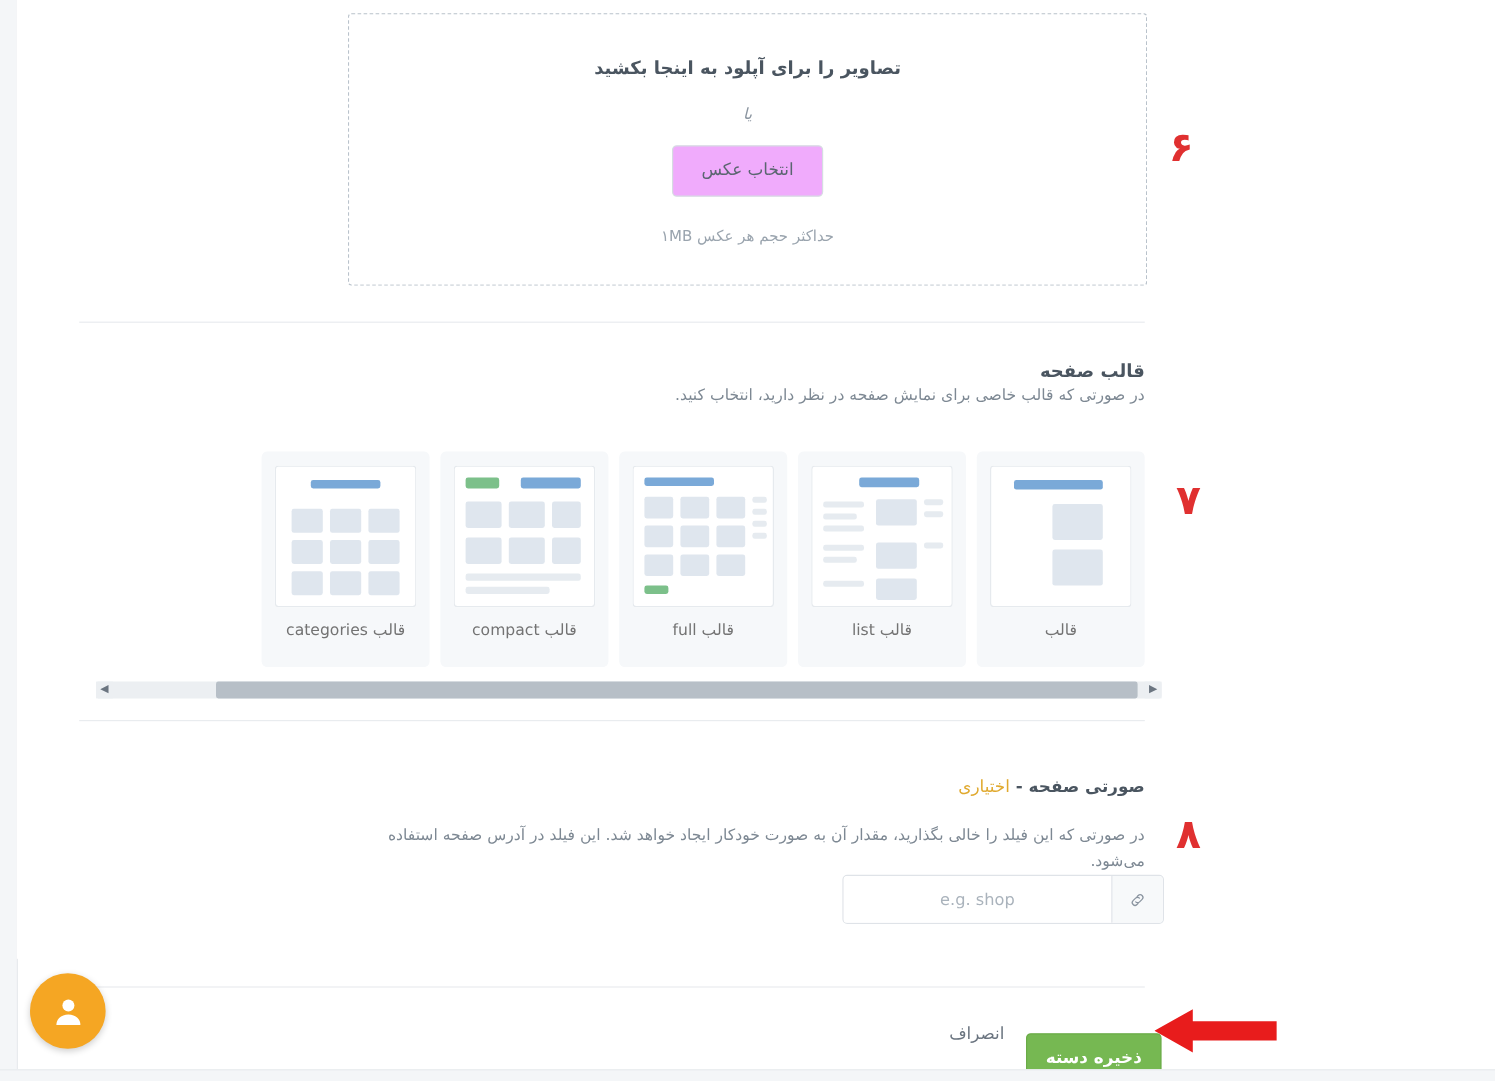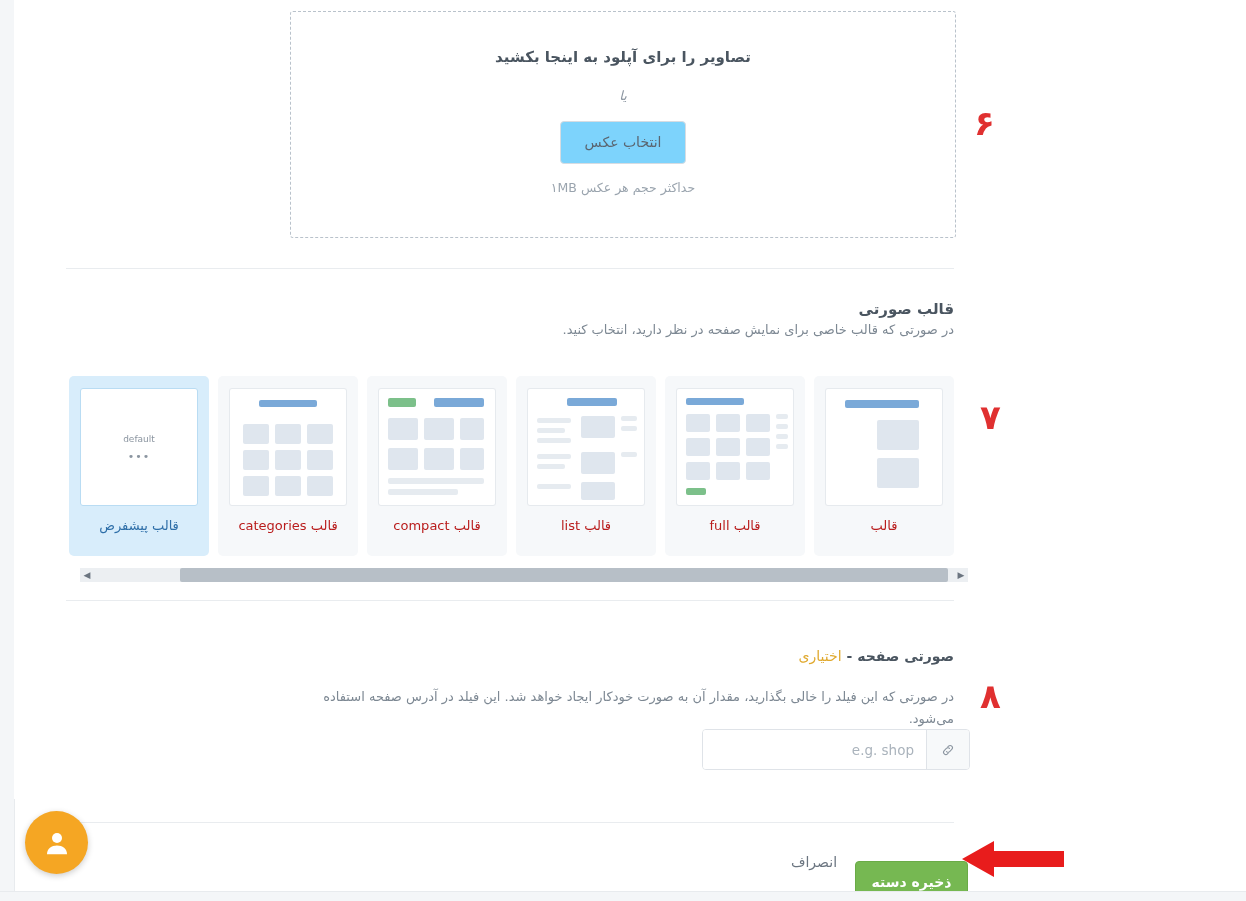--- a/index.html
+++ b/index.html
@@ -29,28 +29,28 @@
     background:#fff;
   }
   .dz-title{
     margin-top:36px;
     font-size:15px;color:#4a5560;font-weight:600;
   }
   .dz-or{
     margin-top:22px;font-size:13px;color:#8b95a0;font-style:italic;
   }
   .dz-btn{
-    margin:18px auto 16px;
+    margin:18px auto 0;
     width:124px;height:41px;line-height:41px;
     border:1px solid #d6dce2;border-radius:4px;
-    font-size:14px;color:#5a6570;background:#7dd3fc;
+    font-size:14px;color:#5a6570;background:#f0abfc;
     cursor:pointer;
   }
   .dz-hint{
-    font-size:12.5px;color:#9aa4ae;
+    margin-top:25px;font-size:12.5px;color:#9aa4ae;
   }
   
   .divider{
     position:absolute;left:52px;width:888px;height:1px;background:#e9ecef;
   }
   
   .sec-title{
     position:absolute;font-size:15px;color:#4a5560;font-weight:700;text-align:right;
   }
   .sec-sub{
@@ -70,21 +70,21 @@
     cursor:pointer;
   }
   .tpl-card.selected{background:#d8edfb;}
   .tpl-thumb{
     margin-top:12px;width:118px;height:118px;background:#fff;border-radius:3px;
     position:relative;overflow:hidden;
     box-shadow:0 0 0 1px #e6eaee inset;
   }
   .tpl-card.selected .tpl-thumb{box-shadow:0 0 0 1px #b9dcf3 inset;}
   .tpl-label{
-    margin-top:12px;font-size:13px;color:#b91c1c;direction:rtl;
+    margin-top:12px;font-size:13px;color:#737373;direction:rtl;
   }
   .tpl-card.selected .tpl-label{color:#2d6ea8;}
   
   .mk{position:absolute;background:#dfe6ee;border-radius:2px;}
   .mk.blue{background:#7aa9d8;}
   .mk.green{background:#7cc08a;}
   .mk.line{background:#e6ebf0;}
   .default-txt{
     position:absolute;left:0;right:0;top:46px;text-align:center;
     font-size:9px;color:#8b95a0;
@@ -123,21 +123,21 @@
     position:absolute;left:688px;top:729px;width:266px;height:39px;
     display:flex;flex-direction:row;
     border:1px solid #dfe3e8;border-radius:4px;overflow:hidden;background:#fff;
   }
   .addr-icon-box{
     width:42px;height:39px;background:#f7f9fa;border-left:1px solid #dfe3e8;
     display:flex;align-items:center;justify-content:center;color:#8b95a0;font-size:14px;
   }
   .addr-input{
     flex:1;border:0;outline:none;height:39px;padding:0 12px;
-    font-family:inherit;font-size:13.5px;color:#5a6570;text-align:right;direction:ltr;
+    font-family:inherit;font-size:13.5px;color:#5a6570;text-align:center;direction:ltr;
     background:#fff;
   }
   .addr-input::placeholder{color:#aab3bc;}
   
   .btn-save{
     position:absolute;left:841px;top:862px;width:113px;height:41px;
     background:#76b852;border:1px solid #6aab47;border-radius:4px;
     color:#fff;font-size:14px;font-weight:700;
     display:flex;align-items:center;justify-content:center;cursor:pointer;
     box-sizing:border-box;
@@ -179,33 +179,26 @@
 
   <div class="dropzone">
     <div class="dz-title">تصاویر را برای آپلود به اینجا بکشید</div>
     <div class="dz-or">یا</div>
     <div class="dz-btn">انتخاب عکس</div>
     <div class="dz-hint">حداکثر حجم هر عکس ۱MB</div>
   </div>
 
   <div class="divider" style="top:268px"></div>
 
-  <div class="sec-title" style="right:292px;top:300px;width:666px;">قالب صورتی</div>
+  <div class="sec-title" style="right:292px;top:300px;width:666px;">قالب صفحه</div>
   <div class="sec-sub" style="right:292px;top:322px;width:666px;">در صورتی که قالب خاصی برای نمایش صفحه در نظر دارید، انتخاب کنید.</div>
 
   <div class="tpl-strip">
     <div class="tpl-row">
 
-      <div class="tpl-card selected">
-        <div class="tpl-thumb">
-          <div class="default-txt">default</div>
-          <div class="default-dots">•••</div>
-        </div>
-        <div class="tpl-label">قالب پیشفرض</div>
-      </div>
 
       <div class="tpl-card">
         <div class="tpl-thumb">
           <div class="mk blue" style="left:30px;top:12px;width:58px;height:7px;"></div>
           <div class="mk" style="left:14px;top:36px;width:26px;height:20px;"></div>
           <div class="mk" style="left:46px;top:36px;width:26px;height:20px;"></div>
           <div class="mk" style="left:78px;top:36px;width:26px;height:20px;"></div>
           <div class="mk" style="left:14px;top:62px;width:26px;height:20px;"></div>
           <div class="mk" style="left:46px;top:62px;width:26px;height:20px;"></div>
           <div class="mk" style="left:78px;top:62px;width:26px;height:20px;"></div>
@@ -223,39 +216,20 @@
           <div class="mk" style="left:10px;top:30px;width:30px;height:22px;"></div>
           <div class="mk" style="left:46px;top:30px;width:30px;height:22px;"></div>
           <div class="mk" style="left:82px;top:30px;width:24px;height:22px;"></div>
           <div class="mk" style="left:10px;top:60px;width:30px;height:22px;"></div>
           <div class="mk" style="left:46px;top:60px;width:30px;height:22px;"></div>
           <div class="mk" style="left:82px;top:60px;width:24px;height:22px;"></div>
           <div class="mk line" style="left:10px;top:90px;width:96px;height:6px;"></div>
           <div class="mk line" style="left:10px;top:101px;width:70px;height:6px;"></div>
         </div>
         <div class="tpl-label">قالب compact</div>
-      </div>
-
-      <div class="tpl-card">
-        <div class="tpl-thumb">
-          <div class="mk blue" style="left:40px;top:10px;width:50px;height:8px;"></div>
-          <div class="mk line" style="left:10px;top:30px;width:34px;height:5px;"></div>
-          <div class="mk line" style="left:10px;top:40px;width:28px;height:5px;"></div>
-          <div class="mk line" style="left:10px;top:50px;width:34px;height:5px;"></div>
-          <div class="mk" style="left:54px;top:28px;width:34px;height:22px;"></div>
-          <div class="mk line" style="left:94px;top:28px;width:16px;height:5px;"></div>
-          <div class="mk line" style="left:94px;top:38px;width:16px;height:5px;"></div>
-          <div class="mk line" style="left:10px;top:66px;width:34px;height:5px;"></div>
-          <div class="mk line" style="left:10px;top:76px;width:28px;height:5px;"></div>
-          <div class="mk" style="left:54px;top:64px;width:34px;height:22px;"></div>
-          <div class="mk line" style="left:94px;top:64px;width:16px;height:5px;"></div>
-          <div class="mk" style="left:54px;top:94px;width:34px;height:18px;"></div>
-          <div class="mk line" style="left:10px;top:96px;width:34px;height:5px;"></div>
-        </div>
-        <div class="tpl-label">قالب list</div>
       </div>
 
       <div class="tpl-card">
         <div class="tpl-thumb">
           <div class="mk blue" style="left:10px;top:10px;width:58px;height:7px;"></div>
           <div class="mk" style="left:10px;top:26px;width:24px;height:18px;"></div>
           <div class="mk" style="left:40px;top:26px;width:24px;height:18px;"></div>
           <div class="mk" style="left:70px;top:26px;width:24px;height:18px;"></div>
           <div class="mk" style="left:10px;top:50px;width:24px;height:18px;"></div>
           <div class="mk" style="left:40px;top:50px;width:24px;height:18px;"></div>
@@ -267,20 +241,39 @@
           <div class="mk line" style="left:100px;top:36px;width:12px;height:5px;"></div>
           <div class="mk line" style="left:100px;top:46px;width:12px;height:5px;"></div>
           <div class="mk line" style="left:100px;top:56px;width:12px;height:5px;"></div>
           <div class="mk green" style="left:10px;top:100px;width:20px;height:7px;"></div>
         </div>
         <div class="tpl-label">قالب full</div>
       </div>
 
       <div class="tpl-card">
         <div class="tpl-thumb">
+          <div class="mk blue" style="left:40px;top:10px;width:50px;height:8px;"></div>
+          <div class="mk line" style="left:10px;top:30px;width:34px;height:5px;"></div>
+          <div class="mk line" style="left:10px;top:40px;width:28px;height:5px;"></div>
+          <div class="mk line" style="left:10px;top:50px;width:34px;height:5px;"></div>
+          <div class="mk" style="left:54px;top:28px;width:34px;height:22px;"></div>
+          <div class="mk line" style="left:94px;top:28px;width:16px;height:5px;"></div>
+          <div class="mk line" style="left:94px;top:38px;width:16px;height:5px;"></div>
+          <div class="mk line" style="left:10px;top:66px;width:34px;height:5px;"></div>
+          <div class="mk line" style="left:10px;top:76px;width:28px;height:5px;"></div>
+          <div class="mk" style="left:54px;top:64px;width:34px;height:22px;"></div>
+          <div class="mk line" style="left:94px;top:64px;width:16px;height:5px;"></div>
+          <div class="mk" style="left:54px;top:94px;width:34px;height:18px;"></div>
+          <div class="mk line" style="left:10px;top:96px;width:34px;height:5px;"></div>
+        </div>
+        <div class="tpl-label">قالب list</div>
+      </div>
+
+      <div class="tpl-card">
+        <div class="tpl-thumb">
           <div class="mk blue" style="left:20px;top:12px;width:74px;height:8px;"></div>
           <div class="mk" style="left:52px;top:32px;width:42px;height:30px;"></div>
           <div class="mk" style="left:52px;top:70px;width:42px;height:30px;"></div>
         </div>
         <div class="tpl-label">قالب</div>
       </div>
 
     </div>
   </div>
 

